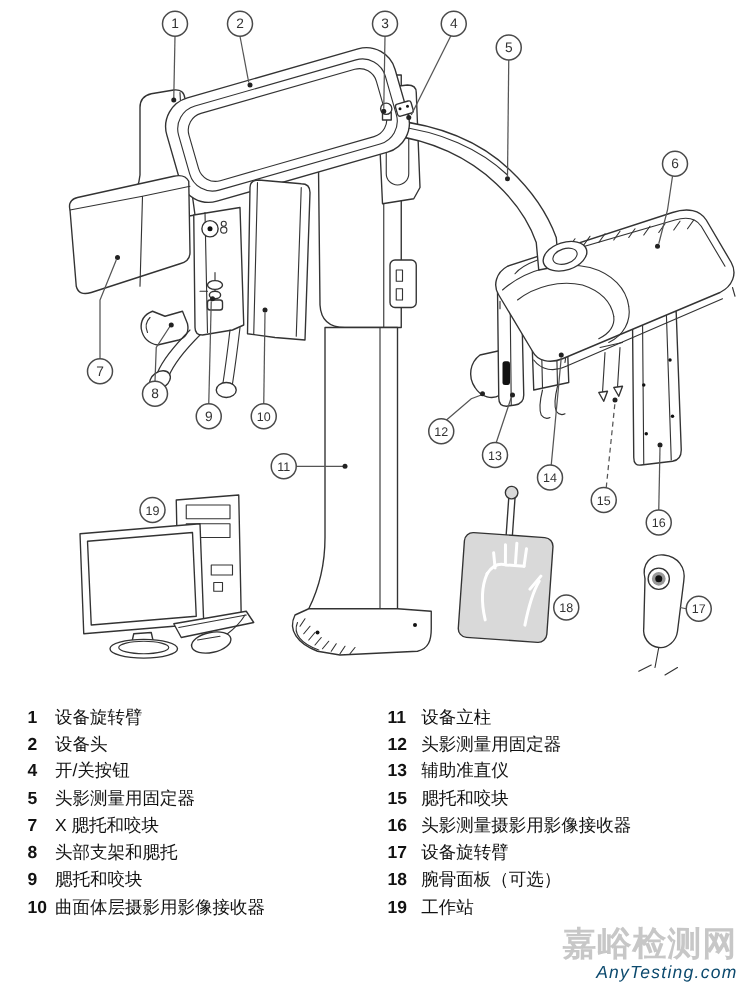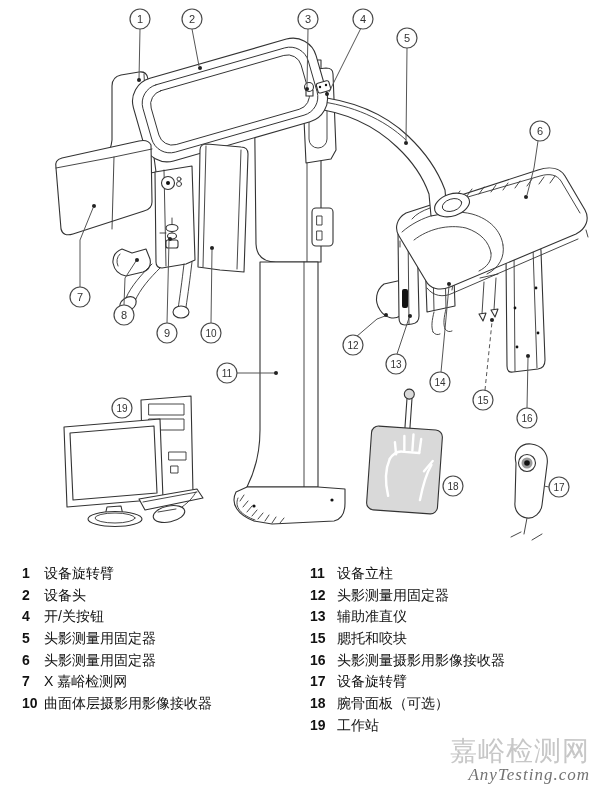--- a/index.html
+++ b/index.html
@@ -12,22 +12,22 @@
   svg .hand{fill:none;stroke:#fff;stroke-width:2.4;stroke-linecap:round;stroke-linejoin:round;}
   svg .dk{fill:#111;stroke:none;}
   .legend{position:absolute;top:563px;left:0;width:504px;height:220px;}
   .lcol{position:absolute;top:0;}
   #legend-left{left:22px;}
   #legend-right{left:310px;}
   .lrow{height:21.7px;line-height:21.7px;font-size:14px;color:#121212;white-space:nowrap;}
   .lnum{font-weight:bold;display:inline-block;min-width:16px;margin-right:6px;}
   #legend-right .lnum{min-width:21px;}
   .wm{position:absolute;right:10px;bottom:7px;text-align:right;z-index:0;}
-  .wm-cn{font-size:27px;font-weight:normal;color:#c7c7c7;letter-spacing:1px;line-height:1;}
-  .wm-en{font-size:17px;font-style:italic;color:#737373;letter-spacing:1px;line-height:1.15;font-family:Liberation Serif, serif;}
+  .wm-cn{font-size:27px;font-weight:bold;color:#c7c7c7;letter-spacing:1px;line-height:1;}
+  .wm-en{font-size:14px;font-style:italic;color:#0c4a6e;letter-spacing:1px;line-height:1.15;}
 </style>
 </head>
 <body>
 
 <div class="page">
 
   <svg class="diagram" width="600" height="558" viewBox="0 0 600 558" xmlns="http://www.w3.org/2000/svg">
 
     <g>
       <path class="part" d="M254,60 L321,60 L321,262 L276,262 Q257,262 256,244 L254,60 Z"></path>
@@ -262,22 +262,23 @@
         <text x="122" y="411.8" text-anchor="middle" font-size="10" fill="#333" font-family="&quot;Liberation Sans&quot;, sans-serif">19</text>
       </g>
   </svg>
 
   <div class="legend">
     <div class="lcol" id="legend-left">
         <div class="lrow"><span class="lnum">1</span><span class="llab">设备旋转臂</span></div>
         <div class="lrow"><span class="lnum">2</span><span class="llab">设备头</span></div>
         <div class="lrow"><span class="lnum">4</span><span class="llab">开/关按钮</span></div>
         <div class="lrow"><span class="lnum">5</span><span class="llab">头影测量用固定器</span></div>
-        <div class="lrow"><span class="lnum">6</span><span class="llab">头影测量用固定器</span></div>
-        <div class="lrow"><span class="lnum">7</span><span class="llab">X 嘉峪检测网</span></div>
+        <div class="lrow"><span class="lnum">7</span><span class="llab">X 腮托和咬块</span></div>
+        <div class="lrow"><span class="lnum">8</span><span class="llab">头部支架和腮托</span></div>
+        <div class="lrow"><span class="lnum">9</span><span class="llab">腮托和咬块</span></div>
         <div class="lrow"><span class="lnum">10</span><span class="llab">曲面体层摄影用影像接收器</span></div>
       </div>
     <div class="lcol" id="legend-right">
         <div class="lrow"><span class="lnum">11</span><span class="llab">设备立柱</span></div>
         <div class="lrow"><span class="lnum">12</span><span class="llab">头影测量用固定器</span></div>
         <div class="lrow"><span class="lnum">13</span><span class="llab">辅助准直仪</span></div>
         <div class="lrow"><span class="lnum">15</span><span class="llab">腮托和咬块</span></div>
         <div class="lrow"><span class="lnum">16</span><span class="llab">头影测量摄影用影像接收器</span></div>
         <div class="lrow"><span class="lnum">17</span><span class="llab">设备旋转臂</span></div>
         <div class="lrow"><span class="lnum">18</span><span class="llab">腕骨面板（可选）</span></div>

